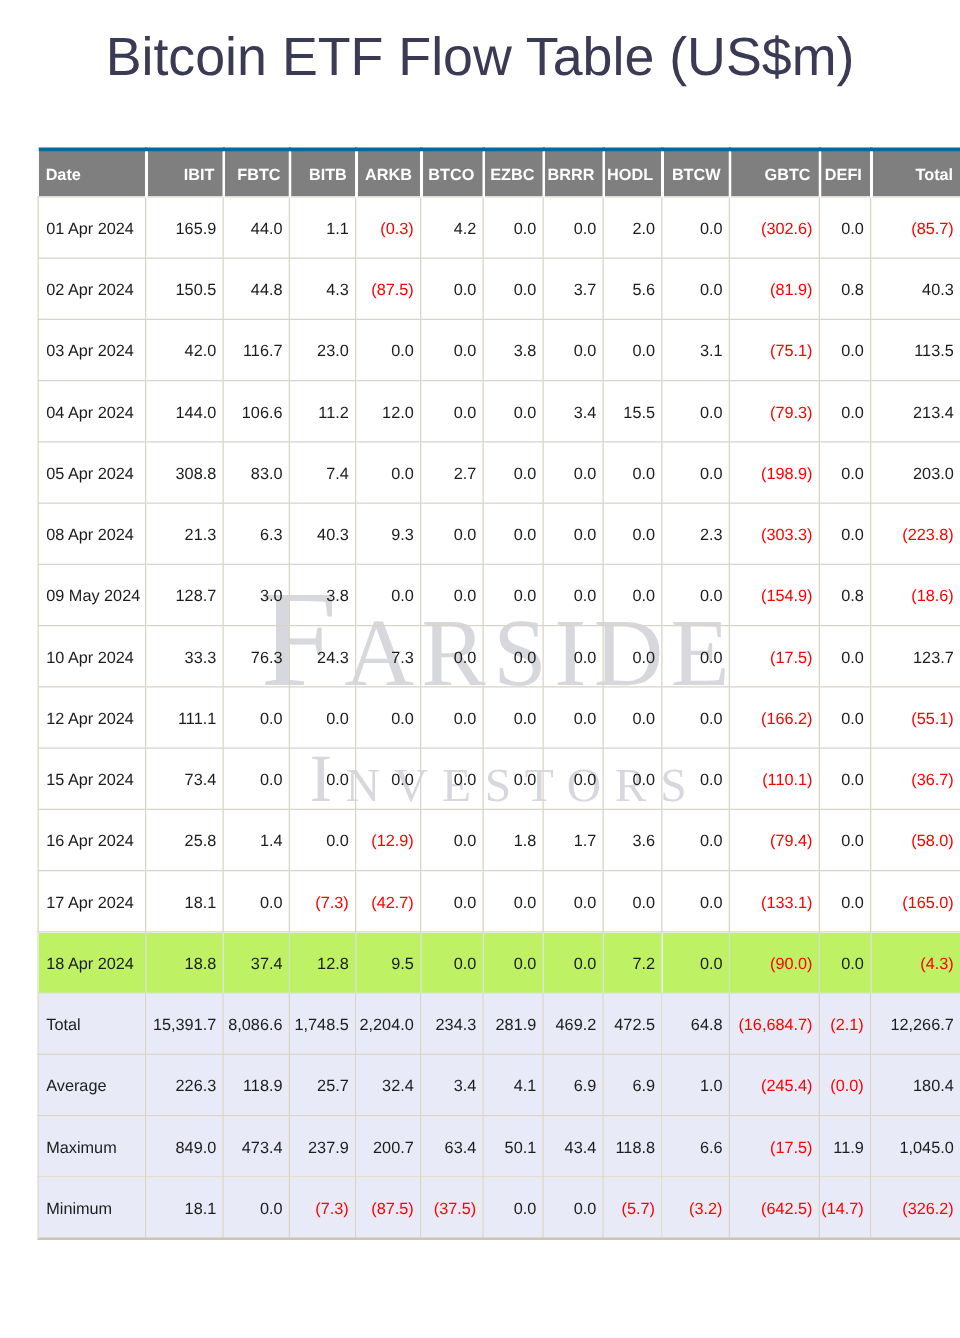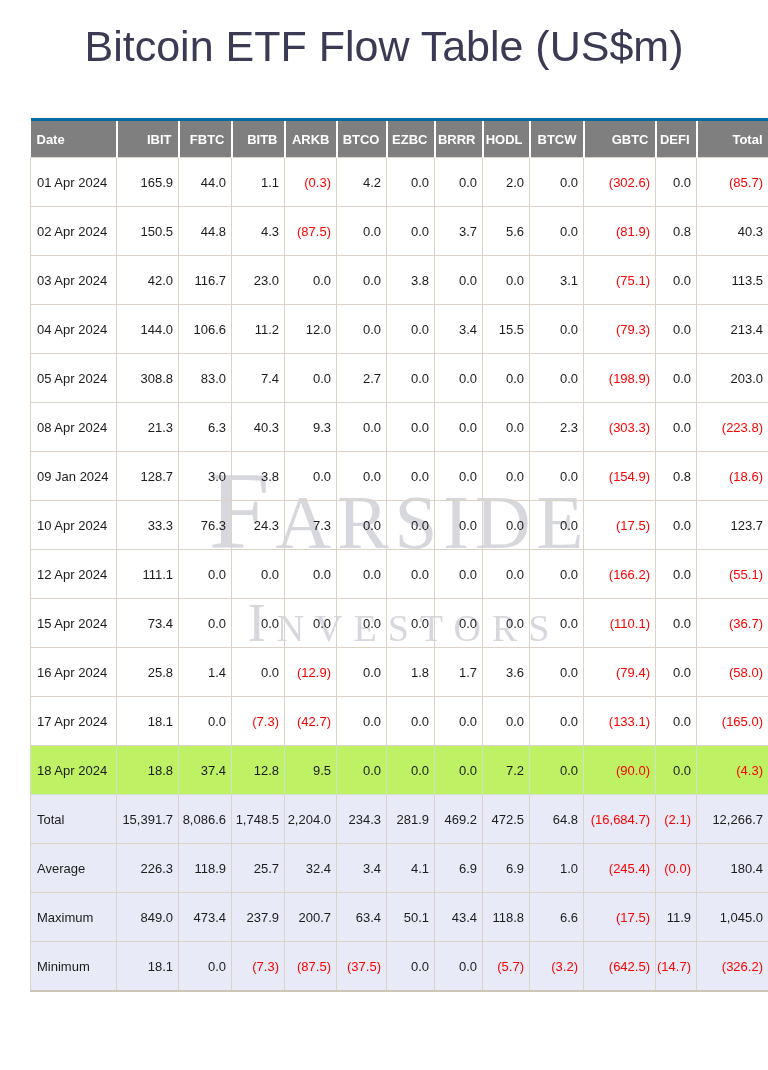--- a/index.html
+++ b/index.html
@@ -188,21 +188,21 @@
             <td>0.0</td>
             <td>0.0</td>
             <td>0.0</td>
             <td>0.0</td>
             <td>2.3</td>
             <td class="neg">(303.3)</td>
             <td>0.0</td>
             <td class="neg">(223.8)</td>
           </tr>
           <tr>
-            <td class="label-cell">09 Jan 2024</td>
+            <td class="label-cell">09 May 2024</td>
             <td>128.7</td>
             <td>3.0</td>
             <td>3.8</td>
             <td>0.0</td>
             <td>0.0</td>
             <td>0.0</td>
             <td>0.0</td>
             <td>0.0</td>
             <td>0.0</td>
             <td class="neg">(154.9)</td>

